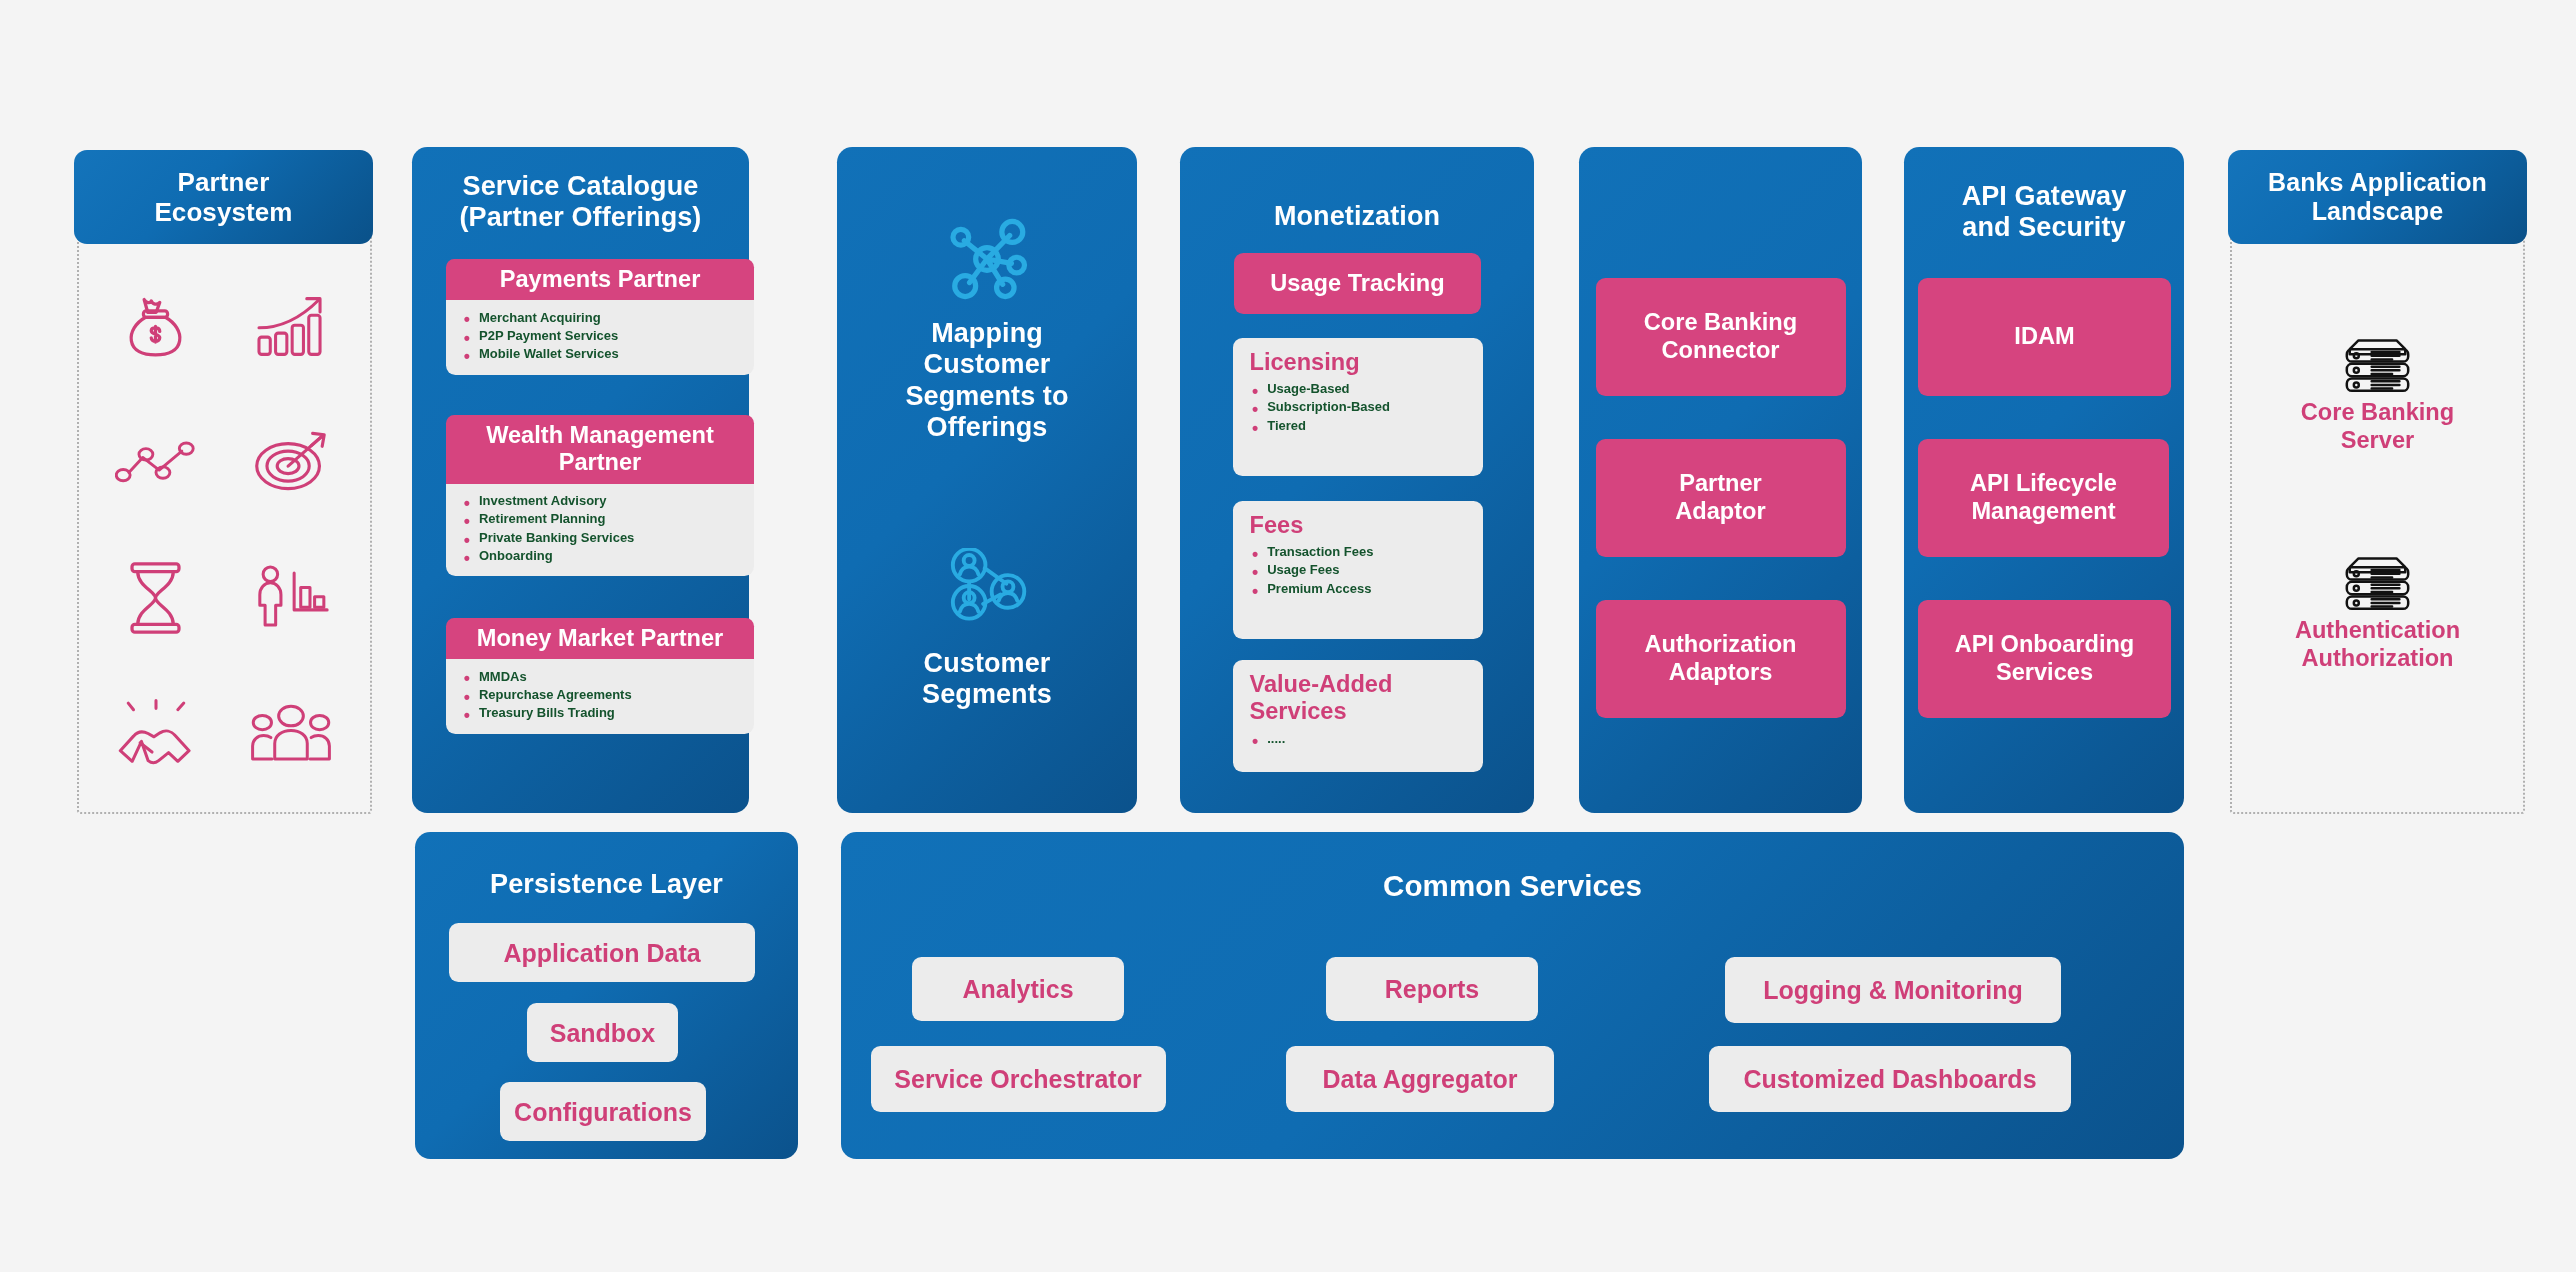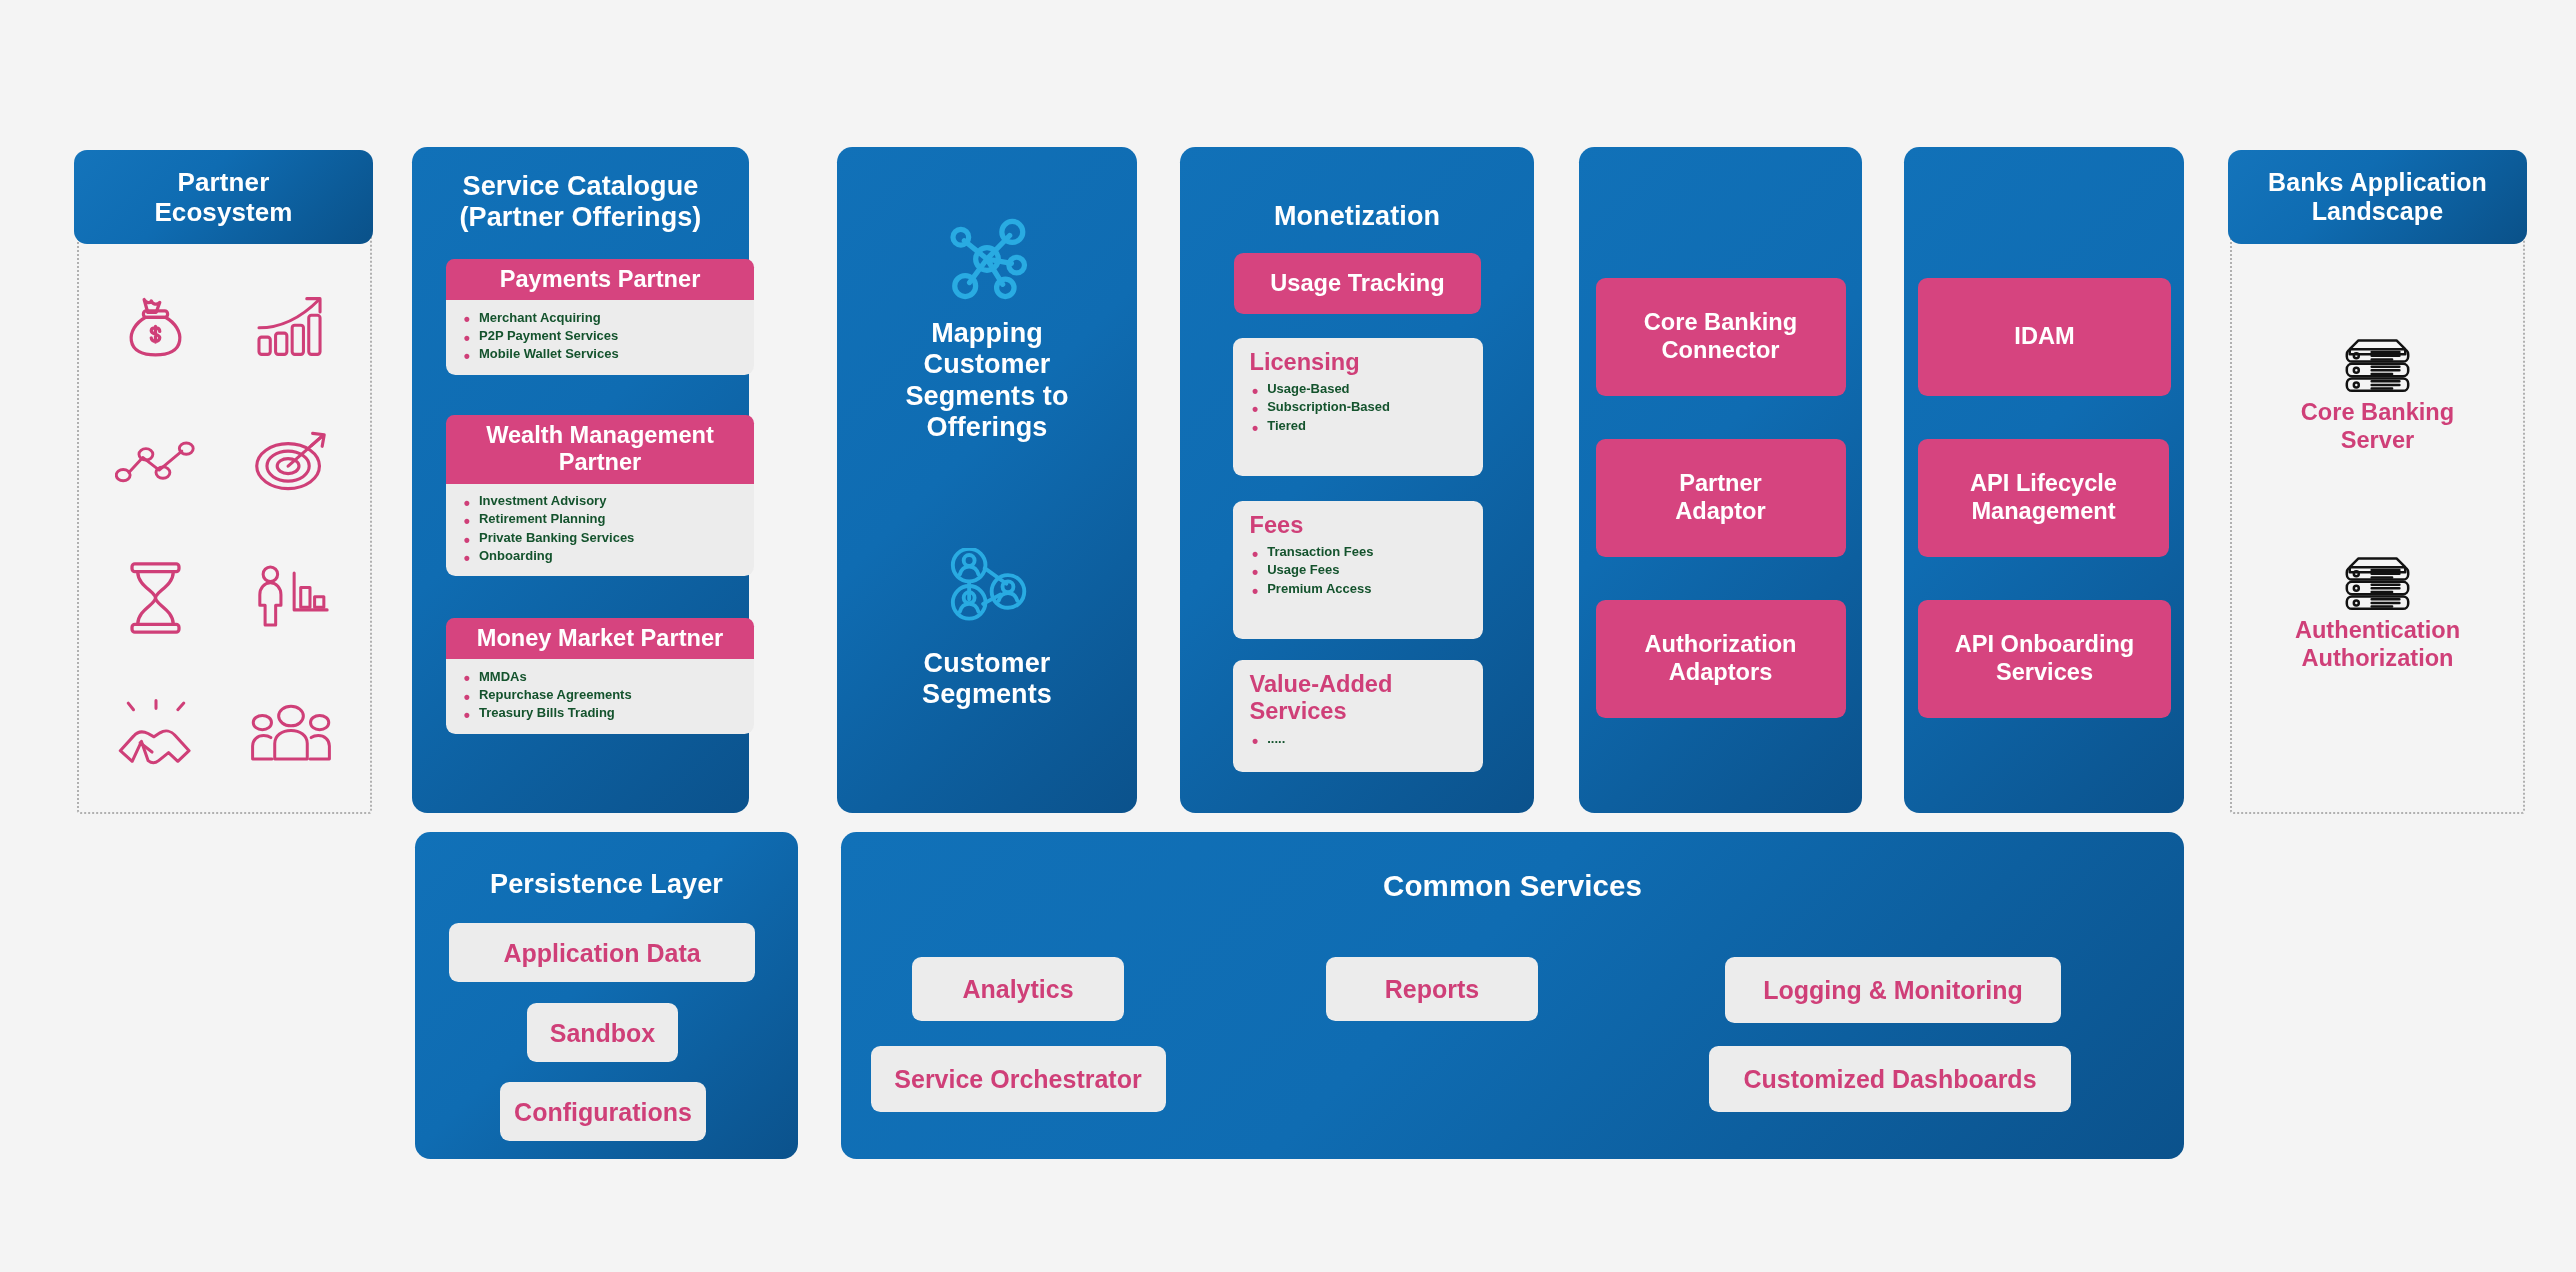--- a/index.html
+++ b/index.html
@@ -349,20 +349,24 @@
       <span>Adaptor</span>
     </div>
 
     <div class="pink-bar" style="left:16.5px;top:453px;width:250px;height:118px;font-size:23.6px;flex-direction:column;">
       <span>Authorization</span>
       <span>Adaptors</span>
     </div>
   </div>
 
   <div class="blue-panel" style="left:1904px;top:147px;width:280px;height:666px;">
+    <div class="panel-title" style="font-size:27px;padding-top:34px;">
+      <span>API Gateway</span><br>
+      <span>and Security</span>
+    </div>
 
     <div class="pink-bar" style="left:14px;top:131px;width:253px;height:118px;font-size:23.6px;flex-direction:column;">
       <span>IDAM</span>
     </div>
 
     <div class="pink-bar" style="left:14px;top:292px;width:251px;height:118px;font-size:23.6px;flex-direction:column;">
       <span>API Lifecycle</span>
       <span>Management</span>
     </div>
 
@@ -440,18 +444,19 @@
     <div class="panel-title" style="font-size:29.5px;padding-top:37px;">Common Services</div>
 
     <div class="light-pill" style="left:71px;top:125px;width:212px;height:64px;font-size:25px;">Analytics</div>
 
     <div class="light-pill" style="left:485px;top:125px;width:212px;height:64px;font-size:25px;">Reports</div>
 
     <div class="light-pill" style="left:884px;top:125px;width:336px;height:66px;font-size:25px;">Logging &amp; Monitoring</div>
 
     <div class="light-pill" style="left:29.5px;top:214px;width:295px;height:66px;font-size:25px;">Service Orchestrator</div>
 
+    <div class="light-pill" style="left:445px;top:214px;width:268px;height:66px;font-size:25px;">Data Aggregator</div>
 
     <div class="light-pill" style="left:868px;top:214px;width:362px;height:66px;font-size:25px;">Customized Dashboards</div>
   </div>
 
 </div>
 
 
 </body></html>

